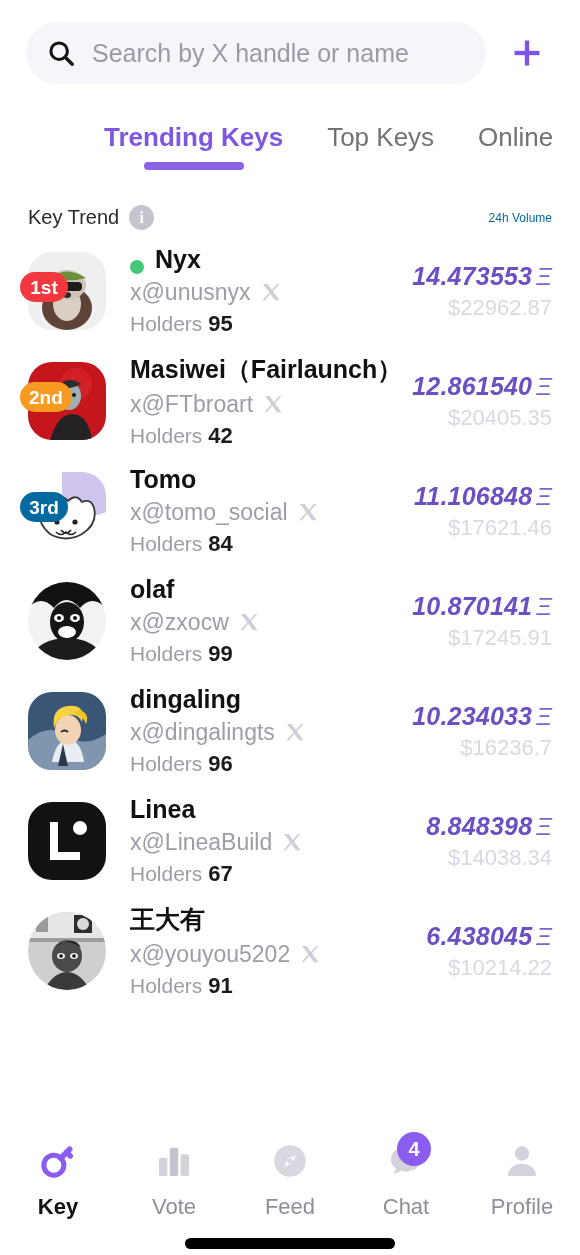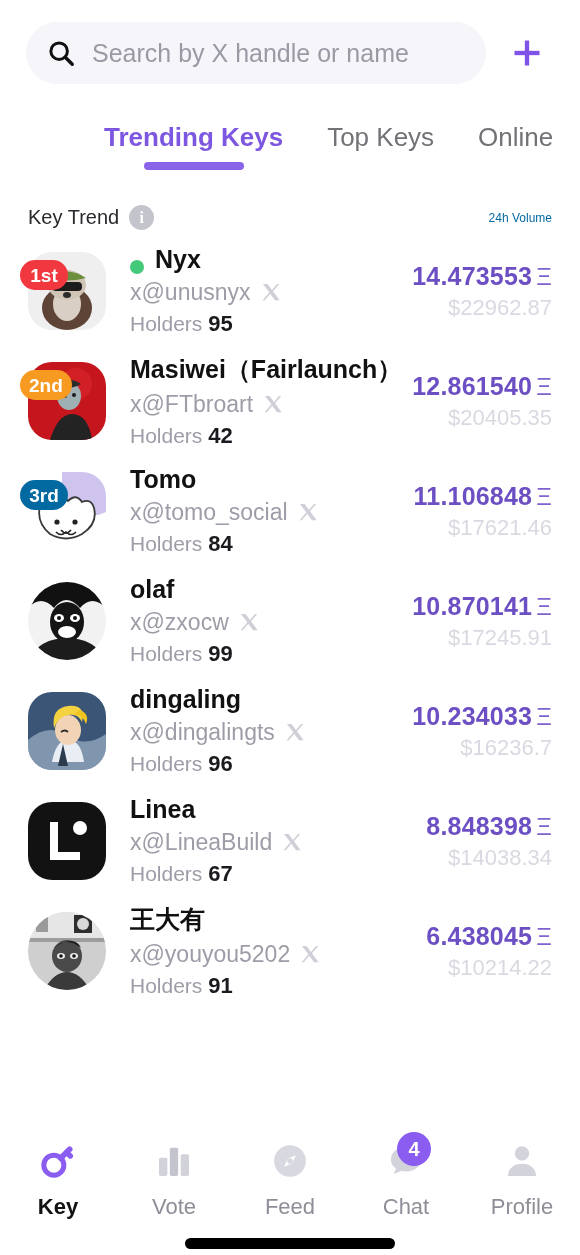--- a/index.html
+++ b/index.html
@@ -62,35 +62,35 @@
     align-items:center; justify-content:center; font-family:"Liberation Serif",serif; cursor:pointer; }
   .colhead .r { font-size:12px; color:#0369a1; }
 
   
   .list { margin-top:6px; height:760px; overflow:hidden; position:relative; }
   .row { display:flex; align-items:center; height:110px; padding:0 28px; }
   .av-wrap { position:relative; width:78px; height:78px; flex:0 0 78px; }
   .av { width:78px; height:78px; overflow:hidden; position:relative; }
   .av.sq { border-radius:24px; }
   .av.ci { border-radius:50%; }
-  .badge { position:absolute; left:-8px; top:8px; z-index:3;
+  .badge { position:absolute; left:-8px; top:20px; z-index:3;
     height:30px; min-width:48px; padding:0 9px; border-radius:15px;
     color:#fff; font-size:19px; font-weight:700; display:flex;
     align-items:center; justify-content:center; line-height:1; }
   .mid { flex:1; padding-left:24px; min-width:0; }
   .nm { display:flex; align-items:flex-end; gap:11px; }
   .dot-on { width:14px; height:14px; border-radius:50%; background:#44c97a; flex:0 0 14px; }
   .nm .t { font-size:25px; font-weight:700; color:#111; white-space:nowrap; }
   .hd { display:flex; align-items:center; gap:10px; margin-top:5px; }
   .hd .t { font-size:23px; color:#9d9da8; white-space:nowrap; }
   .x-ic { width:21px; height:21px; flex:0 0 21px; }
   .holders { margin-top:5px; font-size:21px; color:#9d9da8; white-space:nowrap; }
   .holders b { color:#1b1b1f; font-weight:700; font-size:22px; }
   .right { text-align:right; flex:0 0 auto; padding-left:10px; }
-  .eth { font-size:25px; font-weight:700; color:#6d4fc4; white-space:nowrap; letter-spacing:.2px; }
+  .eth { font-size:25px; font-weight:700; color:#6d4fc4; white-space:nowrap; letter-spacing:.2px;font-style:italic; }
   .eth .sym { font-weight:400; color:#7e63cf; font-size:24px; margin-left:4px; }
   .usd { font-size:22px; color:#d9d9e2; margin-top:4px; white-space:nowrap; }
 
   
   .art { position:absolute; inset:0; }
 
   
   .navbar { position:absolute; left:0; right:0; bottom:0; height:155px;
     background:#fff; display:flex; align-items:flex-start; padding-top:16px; }
   .nav-item { flex:1; display:flex; flex-direction:column; align-items:center;

